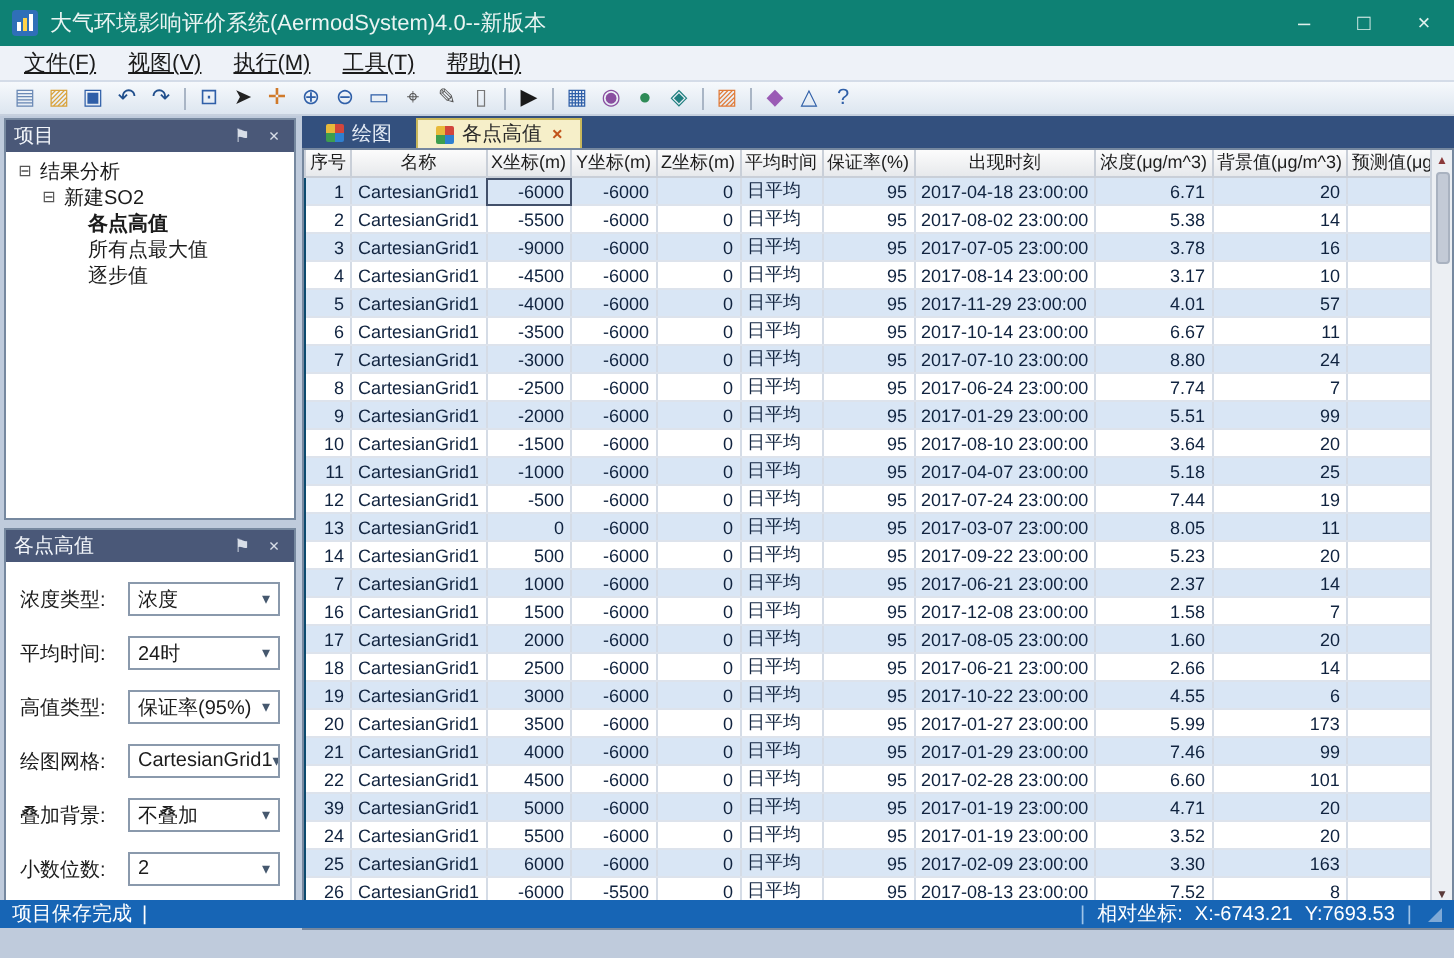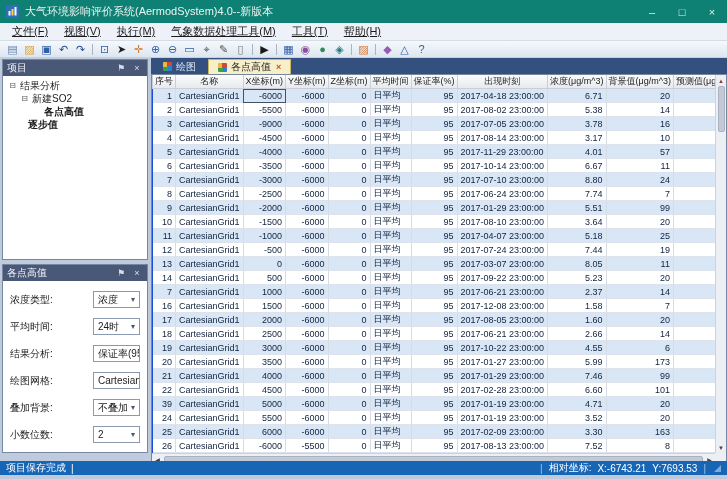--- a/index.html
+++ b/index.html
@@ -27,54 +27,54 @@
   .hv-panel{top:205px;bottom:10px;}
   .panel-header{height:16px;flex:none;background:#4A5878;color:#F2F5FA;font-size:10px;display:flex;align-items:center;padding:0 4px;gap:4px;}
   .panel-title{flex:1;white-space:nowrap;overflow:hidden;}
   .panel-btn{width:12px;text-align:center;color:#D8DEE8;font-size:9px;}
   .tree{flex:1;background:#fff;font-size:10px;color:#1c1c1c;padding-top:3px;overflow:hidden;}
   .tree-row{height:13px;display:flex;align-items:center;white-space:nowrap;}
   .expander{width:11px;text-align:center;font-size:8px;color:#555;flex:none;}
   .tree-label{padding:0 2px;}
   .tree-label.bold{font-weight:bold;}
   .form{padding:10px 7px 0 7px;display:flex;flex-direction:column;gap:10px;font-size:10px;color:#1c1c1c;}
-  .form-row{display:flex;align-items:center;gap:29px;}
+  .form-row{display:flex;align-items:center;}
   .form-label{width:54px;flex:none;white-space:nowrap;}
   .select{flex:1;height:17px;border:1px solid #8A99AC;background:#fff;display:flex;align-items:center;padding:0 4px;white-space:nowrap;overflow:hidden;}
   .select-arrow{margin-left:auto;color:#46586E;font-size:8px;}
   
   .content{position:absolute;left:151px;top:0;right:0;bottom:0;}
   .tabbar{height:16px;background:#33507E;display:flex;align-items:flex-end;padding-left:3px;gap:3px;}
   .tab{height:15px;display:flex;align-items:center;gap:4px;padding:0 9px;font-size:10px;color:#E4EBF5;white-space:nowrap;}
   .tab.active{background:#F6EFC9;color:#2a2a2a;border:1px solid #C9B85C;border-bottom:none;}
   .tab-icon{width:9px;height:9px;flex:none;border-radius:1px;
     background:conic-gradient(#D2463C 0 90deg,#2F7FD0 90deg 180deg,#3D9E4E 180deg 270deg,#E8B93A 270deg 360deg);}
   .tab-close{color:#C2541B;font-size:9px;font-weight:bold;margin-left:1px;}
-  .table-wrap{position:absolute;top:16px;left:0;right:0;bottom:0;background:#1d4ed8;border:1px solid #76889F;overflow:hidden;}
+  .table-wrap{position:absolute;top:16px;left:0;right:0;bottom:0;background:#0c4a6e;border:1px solid #76889F;overflow:hidden;}
   table{border-collapse:collapse;table-layout:fixed;font-size:9px;}
   th{height:13px;background:linear-gradient(#FCFCFC,#E7E9EC);border:1px solid #C9CFD8;border-top:none;
      font-weight:normal;color:#1d1d1d;padding:0 2px;white-space:nowrap;overflow:hidden;text-align:center;}
   td{height:11px;border-right:1px solid #D5DCE6;border-bottom:1px solid #DDE3EC;padding:0 3px;
      white-space:nowrap;overflow:hidden;color:#10233F;background:#fff;}
   tr.alt td{background:#D9E6F5;}
   td.num{text-align:right;}
   td.focus{outline:1px solid #42506A;outline-offset:-1px;}
   
   .vscroll{position:absolute;top:0;right:0;bottom:11px;width:11px;background:#ECEFF3;border-left:1px solid #CBD2DC;
     display:flex;flex-direction:column;align-items:center;font-size:6px;color:#5A3A3A;}
   .vscroll .arrow{height:11px;display:flex;align-items:center;justify-content:center;width:100%;}
   .vthumb{width:7px;height:46px;background:#C3CAD6;border:1px solid #A9B2C0;border-radius:2px;}
   .vspace{flex:1;}
   .hscroll{position:absolute;left:0;right:11px;bottom:0;height:11px;background:#ECEFF3;border-top:1px solid #CBD2DC;
     display:flex;align-items:center;font-size:6px;color:#444;}
   .hscroll .arrow{width:11px;height:100%;display:flex;align-items:center;justify-content:center;flex:none;}
   .hthumb{height:7px;flex:1;margin:0 1px;background:#C3CAD6;border:1px solid #A9B2C0;border-radius:2px;}
   .corner{position:absolute;right:0;bottom:0;width:11px;height:11px;background:#ECEFF3;}
   
-  .statusbar{position:absolute;left:0;right:0;bottom:4px;height:14px;background:#1765B5;color:#fff;
+  .statusbar{position:absolute;left:0;right:0;bottom:15px;height:14px;background:#1765B5;color:#fff;
     font-size:10px;display:flex;align-items:center;padding:0 6px;gap:5px;white-space:nowrap;}
   .sb-right{margin-left:auto;display:flex;align-items:center;gap:6px;}
   .sb-sep{color:#9FC4E8;}
   .grip{width:0;height:0;border-left:7px solid transparent;border-bottom:7px solid #7FA9D6;margin-left:2px;}
 </style>
 </head>
 <body>
 
 <div class="window">
 
@@ -90,21 +90,20 @@
       <span class="win-btn">–</span>
       <span class="win-btn">□</span>
       <span class="win-btn">×</span>
     </div>
   </div>
 
   <div class="menubar" id="menubar">
       <div class="menu-item">文件(F)</div>
       <div class="menu-item">视图(V)</div>
       <div class="menu-item">执行(M)</div>
-      <div class="menu-item">气象数据处理工具(M)</div>
       <div class="menu-item">工具(T)</div>
       <div class="menu-item">帮助(H)</div>
     </div>
   <div class="toolbar" id="toolbar1">
       <span class="tb-icon" style="color: rgb(106, 137, 181);">▤</span>
       <span class="tb-icon" style="color: rgb(217, 163, 60);">▨</span>
       <span class="tb-icon" style="color: rgb(47, 95, 168);">▣</span>
       <span class="tb-icon" style="color: rgb(31, 78, 140);">↶</span>
       <span class="tb-icon" style="color: rgb(31, 78, 140);">↷</span>
       <span class="tb-sep"></span>
@@ -173,21 +172,25 @@
               <span class="tree-label">结果分析</span>
             </div>
             <div class="tree-row" style="padding-left: 16px;">
               <span class="expander">⊟</span>
               <span class="tree-label">新建SO2</span>
             </div>
             <div class="tree-row" style="padding-left: 28px;">
               <span class="expander"></span>
               <span class="tree-label bold">各点高值</span>
             </div>
-            <div class="tree-row" style="padding-left: 12px; font-weight: bold;">
+            <div class="tree-row" style="padding-left: 28px;">
+              <span class="expander"></span>
+              <span class="tree-label">所有点最大值</span>
+            </div>
+            <div class="tree-row" style="padding-left: 28px;">
               <span class="expander"></span>
               <span class="tree-label">逐步值</span>
             </div>
           </div>
       </div>
       <div class="panel hv-panel">
         <div class="panel-header">
           <span class="panel-title">各点高值</span>
           <span class="panel-btn">⚑</span>
           <span class="panel-btn">×</span>
@@ -201,21 +204,21 @@
               </div>
             </div>
             <div class="form-row">
               <span class="form-label">平均时间:</span>
               <div class="select">
                 <span>24时</span>
                 <span class="select-arrow">▾</span>
               </div>
             </div>
             <div class="form-row">
-              <span class="form-label">结果分析:</span>
+              <span class="form-label">高值类型:</span>
               <div class="select">
                 <span>保证率(95%)</span>
                 <span class="select-arrow">▾</span>
               </div>
             </div>
             <div class="form-row">
               <span class="form-label">绘图网格:</span>
               <div class="select">
                 <span>CartesianGrid1</span>
                 <span class="select-arrow">▾</span>

